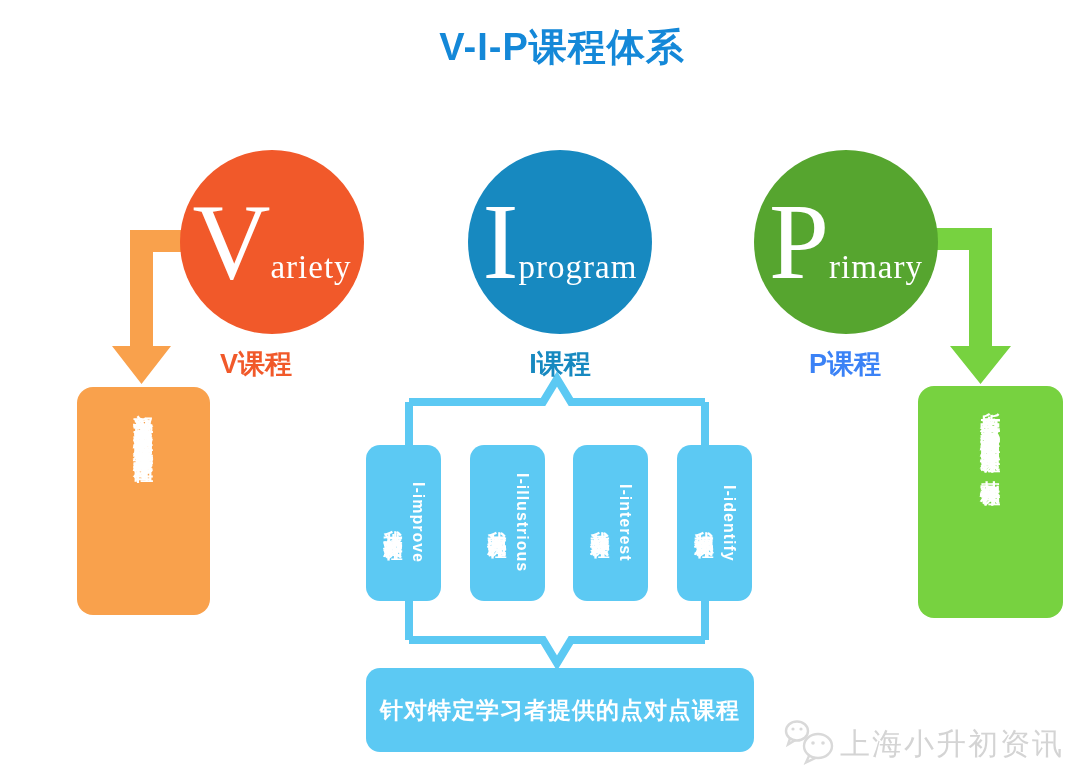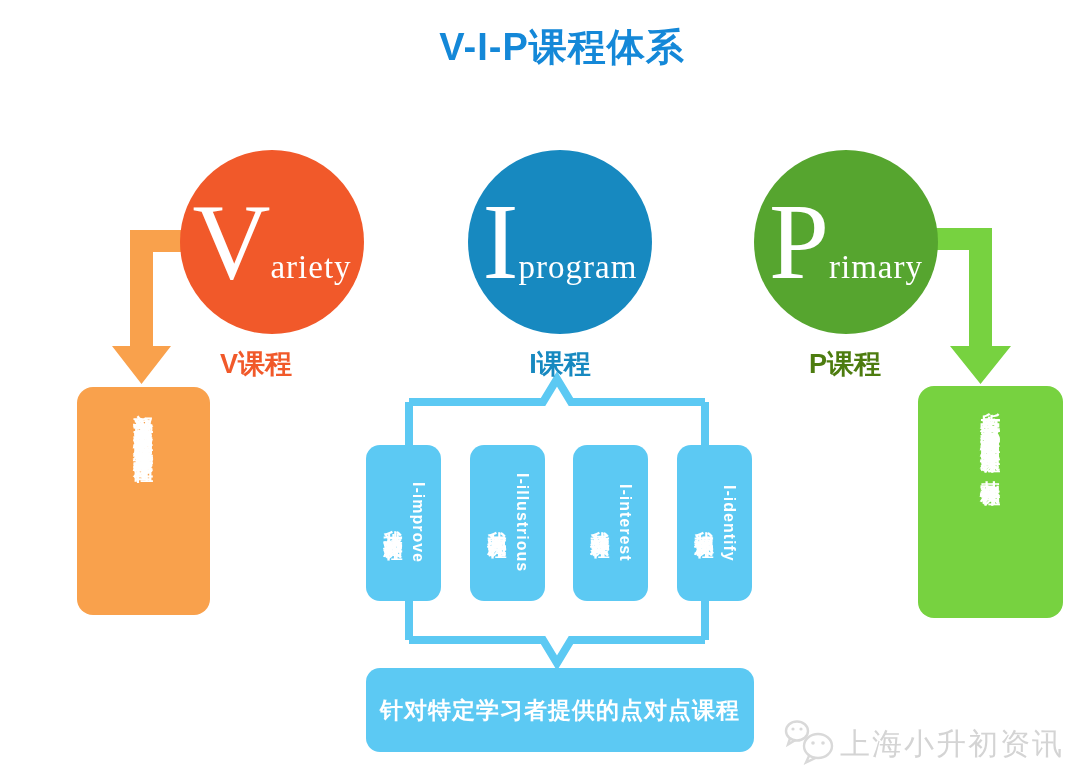--- a/index.html
+++ b/index.html
@@ -24,21 +24,21 @@
   #ic{left:468px;background:#1789C0;}
   #pc{left:754px;background:#56A52F;}
   .ctext{display:flex;align-items:baseline;color:#fff;font-family:"Liberation Serif",serif;}
   .ctext .big{font-size:108px;line-height:1;}
   .ctext .rest{font-size:33px;letter-spacing:1px;}
   
   .clabel{position:absolute;top:346px;width:184px;text-align:center;
     font-size:27px;font-weight:bold;z-index:2;}
   #vl{left:164px;color:#F1592A;}
   #il{left:468px;color:#1789C0;}
-  #pl{left:753px;color:#4d7c0f;}
+  #pl{left:753px;color:#3b82f6;}
   
   .side-box{position:absolute;border-radius:16px;display:flex;justify-content:center;z-index:2;}
   #vbox{left:77px;top:387px;width:133px;height:228px;background:#F9A14C;}
   #pbox{left:918px;top:386px;width:145px;height:232px;background:#77D240;}
   .vflow{
     writing-mode:vertical-rl;text-orientation:mixed;
     color:#fff;font-weight:bold;font-size:20px;letter-spacing:2.5px;
     line-height:1.62;margin-top:11px;height:calc(100% - 22px);
   }
   

